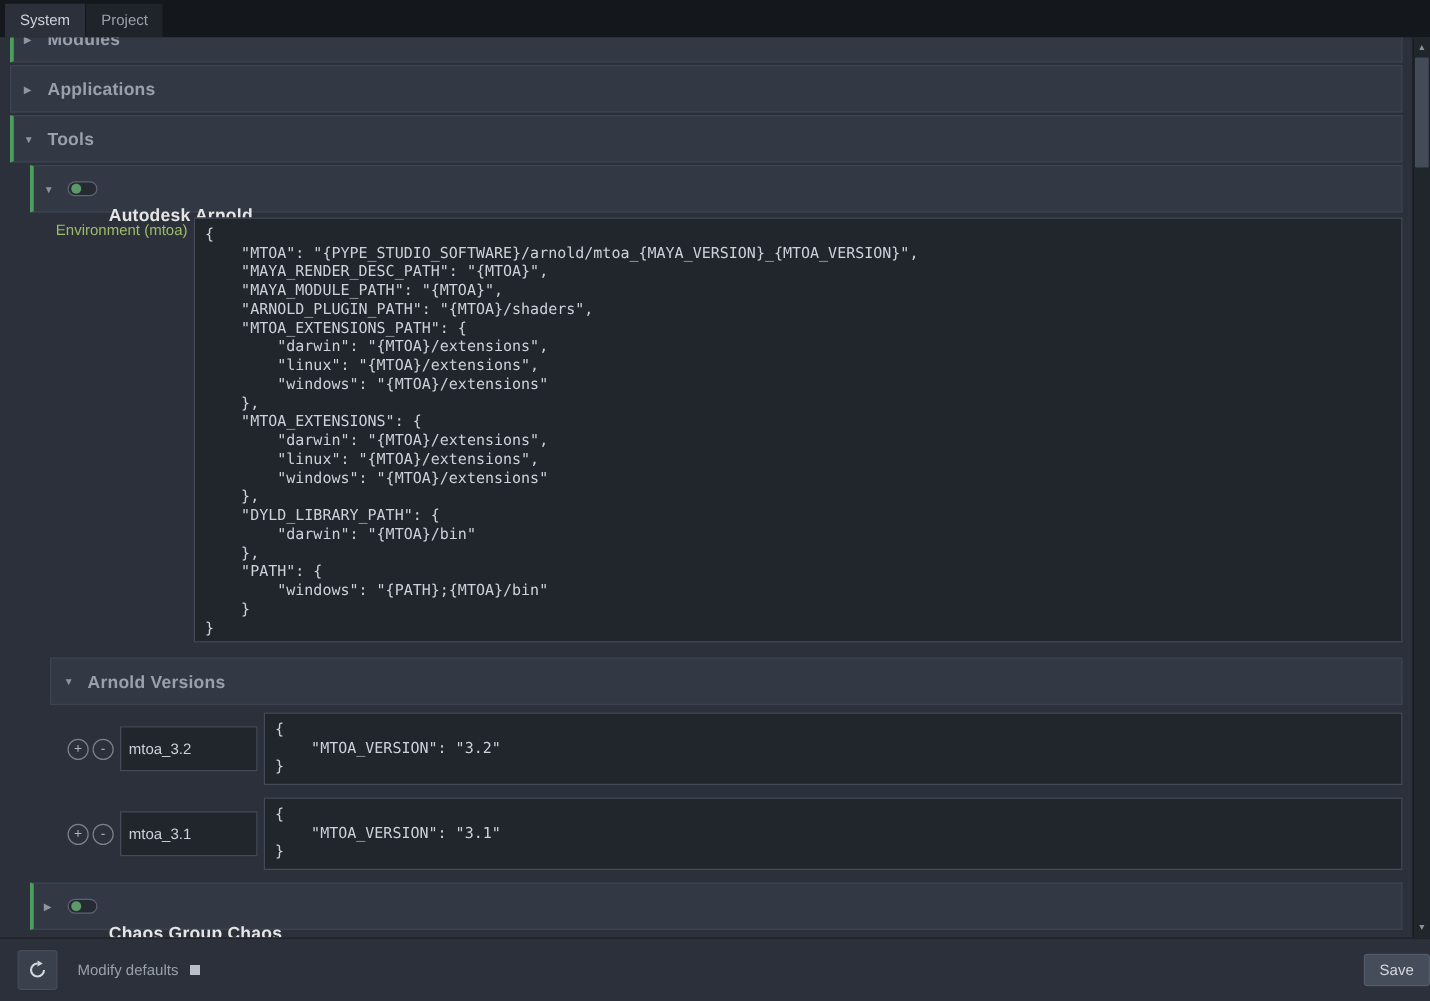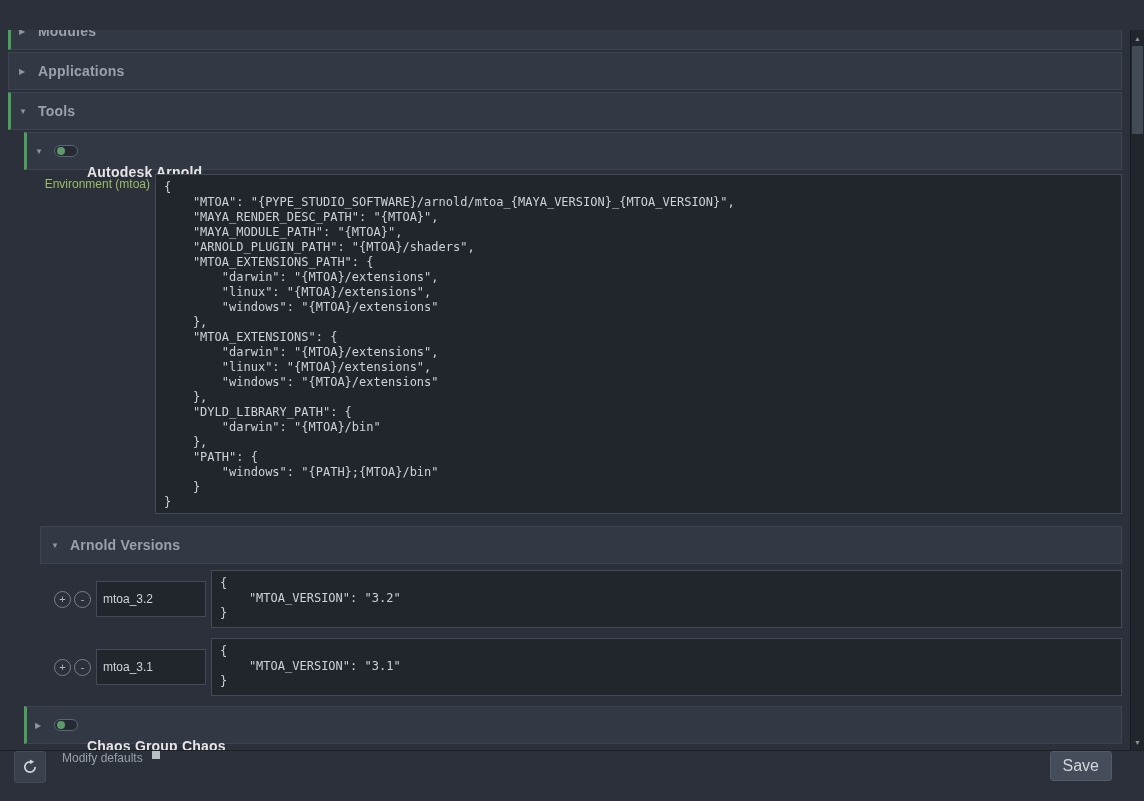--- a/index.html
+++ b/index.html
@@ -77,32 +77,32 @@
     font-family: "Liberation Sans", sans-serif; outline: none;
   }
   .ver-code { flex: 1; height: 58px; }
 
   .sliver { height: 5px; background: #333845; border: 1px solid #3d4350; margin-top: 6px; }
 
   
   .footer {
     position: absolute; left: 0; right: 0; bottom: 0; height: 51px;
     background: #2b303a; border-top: 1px solid #1d2127;
-    display: flex; align-items: flex-start; padding: 0 32px 0 14px;
+    display: flex; align-items: center; padding: 0 0 0 14px;
   }
   .refresh-btn {
     width: 32px; height: 32px; background: #3a414d; border: 1px solid #454d5a;
     border-radius: 3px; display: flex; align-items: center; justify-content: center;
     padding: 0; cursor: default;
   }
   .modify-label { margin-left: 16px; font-size: 12px; color: #99a0a9; }
   .modify-box { width: 8px; height: 8px; background: #b9bfc7; margin-left: 9px; cursor: default; }
   .save-btn {
     margin-left: auto; background: #454d5a; border: 1px solid #525b69;
-    border-radius: 3px; color: #d3d7dd; font-size: 16px; padding: 5px 12px; cursor: default;
+    border-radius: 3px; color: #d3d7dd; font-size: 12px; padding: 5px 12px; cursor: default;
   }
 
   
   .scrollbar {
     position: absolute; top: 30px; right: 0; bottom: 51px; width: 14px;
     background: #21252c; border-left: 1px solid #181b20;
   }
   .sb-arrow {
     position: absolute; left: 0; width: 13px; height: 14px;
     display: flex; align-items: center; justify-content: center;
@@ -112,20 +112,24 @@
   .sb-thumb {
     position: absolute; left: 1px; top: 16px; width: 11px; height: 88px;
     background: #434b57; border-radius: 1px; cursor: default;
   }
 </style>
 </head>
 <body>
 
 <div class="window">
 
+  <div class="tabbar">
+    <div class="tab active">System</div>
+    <div class="tab">Project</div>
+  </div>
 
   <div class="content">
 
     <div class="hdr modified cut">
       <span class="arrow">▶</span>
       <span class="hdr-label">Modules</span>
     </div>
 
     <div class="hdr">
       <span class="arrow">▶</span>

